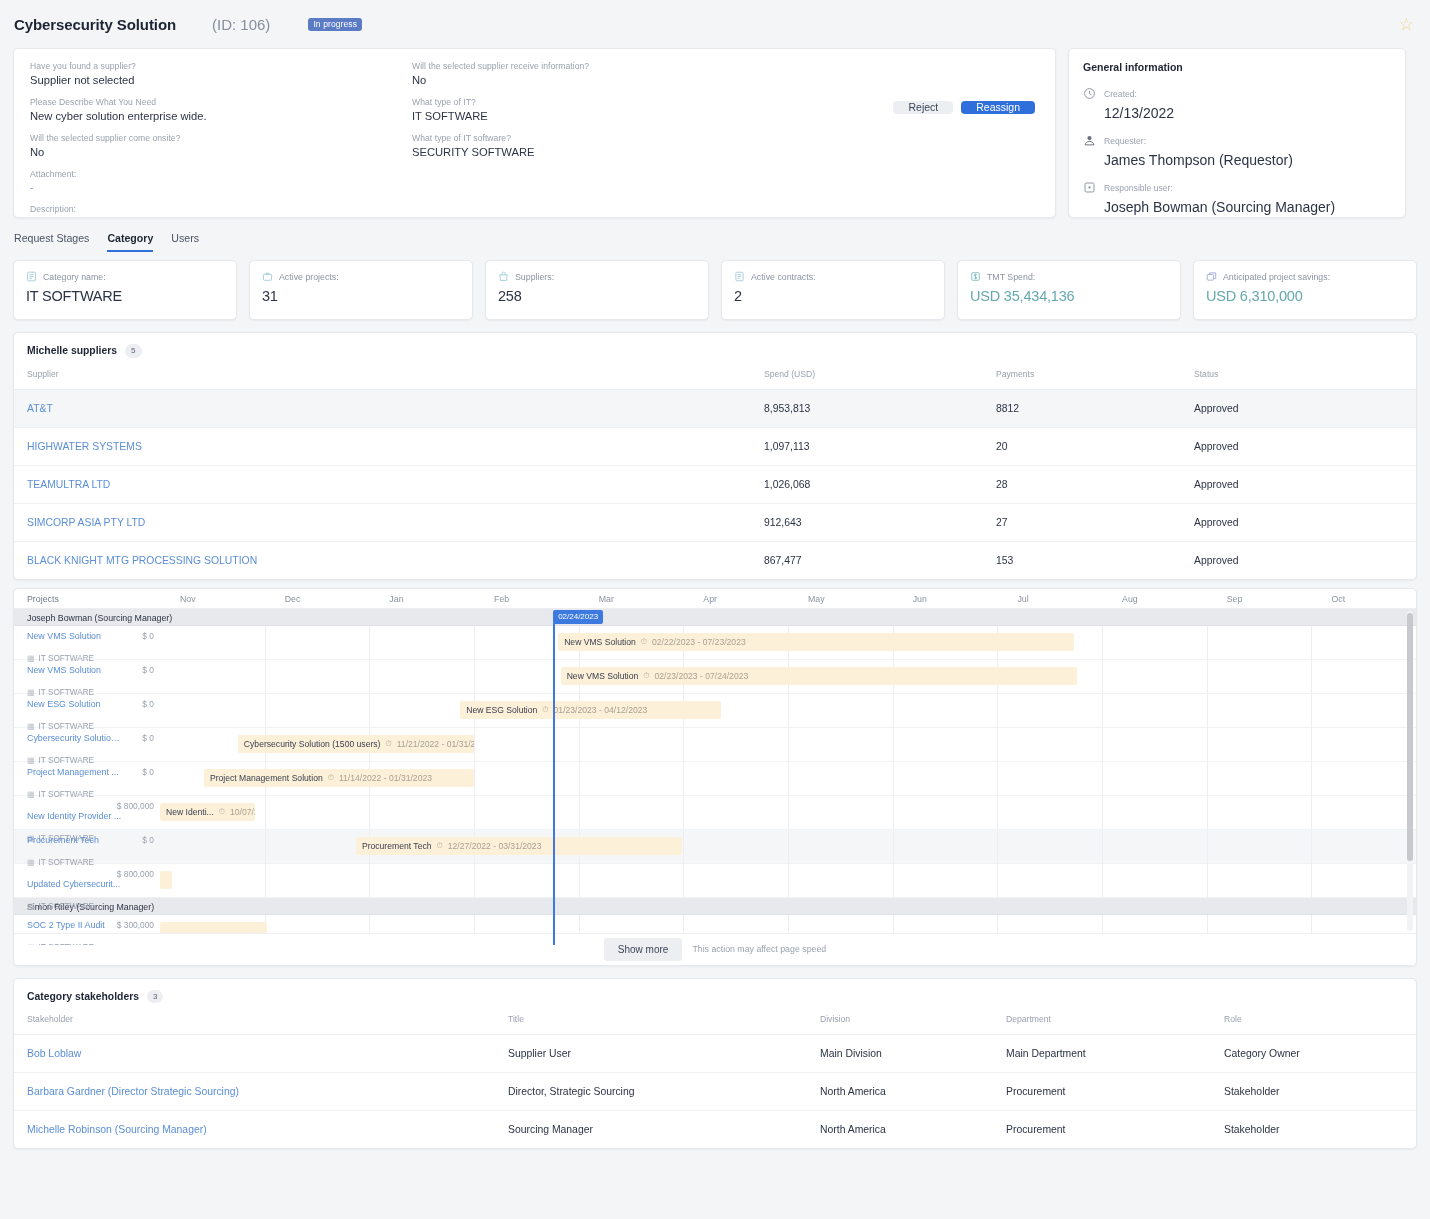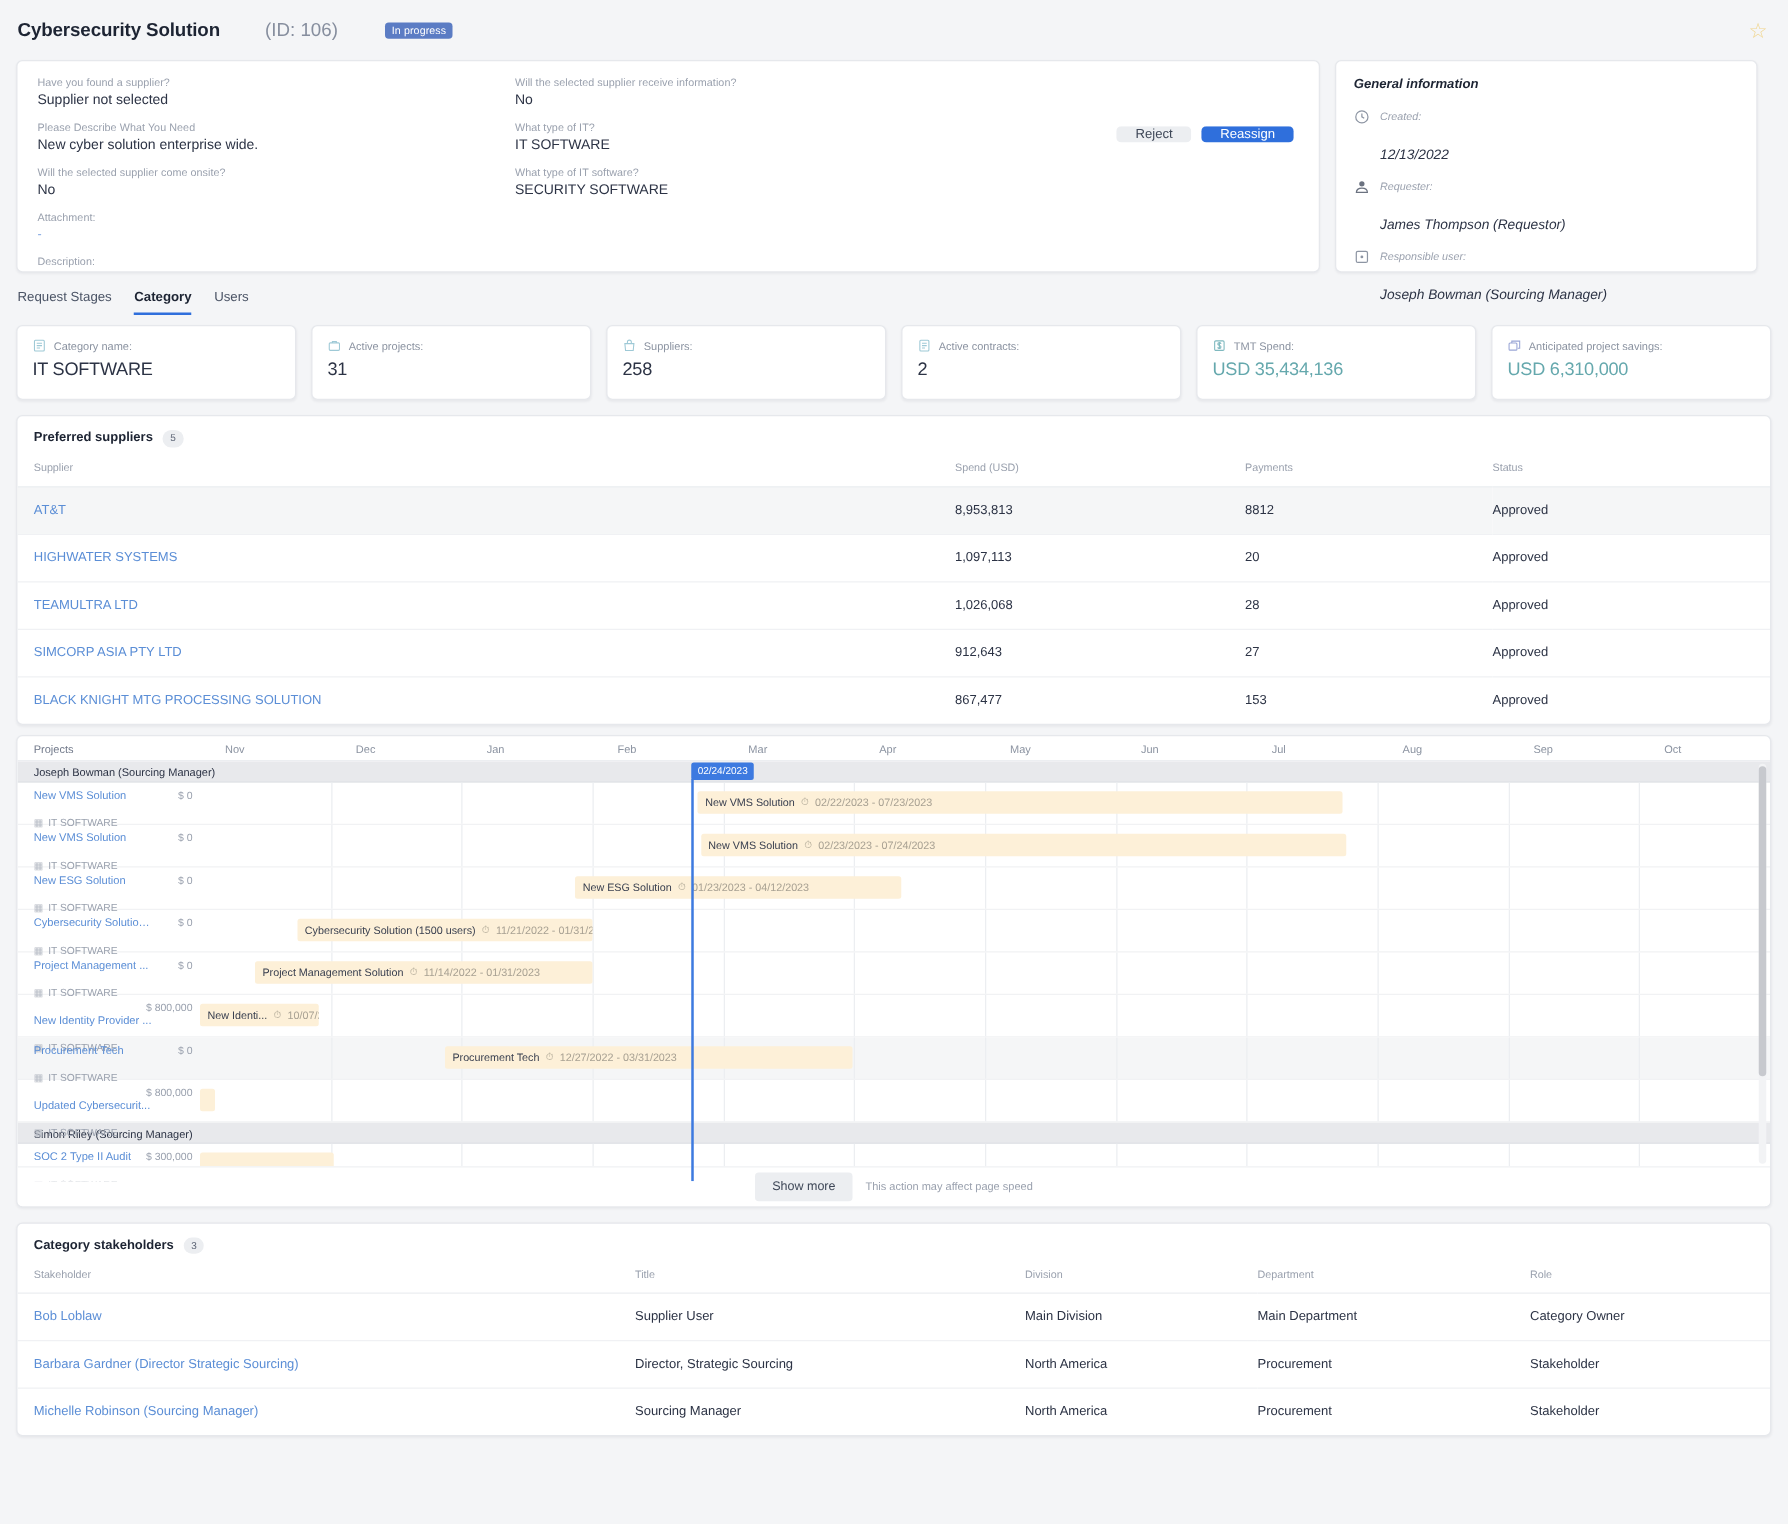--- a/index.html
+++ b/index.html
@@ -25,21 +25,21 @@
   }
   .star-btn { margin-left:auto; color:#f0d58c; font-size:17px; line-height:1; cursor:pointer;}
 
   
   .topcards { display:flex; gap:12px; padding: 0 13px; align-items: stretch;}
   .card {
     background:#fff; border:1px solid #e6e8ec; border-radius:5px;
     box-shadow: 0 1px 2px rgba(18,25,40,.05);
   }
   .card-request { width: 1043px; height: 170px; padding: 12px 16px; position:relative;}
-  .card-general { width: 338px; height: 170px; padding: 12px 14px; font-style: italic;}
+  .card-general { width: 338px; height: 170px; padding: 12px 14px;}
 
   .qgrid { display:flex; }
   .qcol { width: 382px; }
   .qcol.right { width: 420px; }
   .qlabel { font-size: 8.6px; color:#9aa1ae; margin-top: 11px; letter-spacing:.05px;}
   .qcol > .qlabel:first-child { margin-top: 0; }
   .qvalue { font-size: 11.2px; color:#2c3345; margin-top: 3px; }
   .qvalue.dash { color:#7da3e0; font-size: 10px; }
   .btnrow { position:absolute; top:52px; right:20px; display:flex; gap:8px;}
   .btn {
@@ -47,21 +47,21 @@
     border:1px solid transparent; line-height:1;
   }
   .btn-reject { background:#eceef1; color:#3e4757; }
   .btn-reassign { background:#2f6fdc; color:#fff; }
 
   .gi-title { font-size: 10.5px; font-weight:bold; color:#1d2433; margin-bottom:10px;}
   .gi-row { display:flex; gap:8px; margin-bottom: 9px; }
   .gi-ico { width:13px; height:13px; flex:0 0 13px; margin-top:4px; color:#6b7280;}
   .gi-ico svg { display:block; }
   .gi-label { font-size:8.6px; color:#9aa1ae; }
-  .gi-value { font-size:11px; color:#2c3345; margin-top:17px;}
+  .gi-value { font-size:14px; color:#2c3345; margin-top:4px;}
 
   
   .tabs { display:flex; gap:18px; padding: 16px 14px 0; align-items:flex-end; height:34px;}
   .tab { font-size: 10.6px; color:#4a5365; padding-bottom:6px; cursor:pointer; border-bottom:2px solid transparent;}
   .tab.active { color:#1d2433; font-weight:bold; border-bottom-color:#2f6fdc;}
 
   
   .kpis { display:flex; gap:12px; padding: 8px 13px 0; }
   .kpi {
     flex:1; background:#fff; border:1px solid #e6e8ec; border-radius:5px; height:60px;
@@ -322,21 +322,21 @@
           </svg>
         </span>
         <span class="kpi-label">Anticipated project savings:</span>
       </div>
       <div class="kpi-value teal">USD 6,310,000</div>
     </div>
   </div>
 
   <div class="panel">
     <div class="panel-head">
-      <span class="panel-title">Preferred suppliers</span>
+      <span class="panel-title">Michelle suppliers</span>
       <span class="count-pill">5</span>
     </div>
     <table class="tbl">
       <thead>
         <tr>
           <th class="c-sup">Supplier</th>
           <th class="c-spend">Spend (USD)</th>
           <th class="c-pay">Payments</th>
           <th>Status</th>
         </tr>

